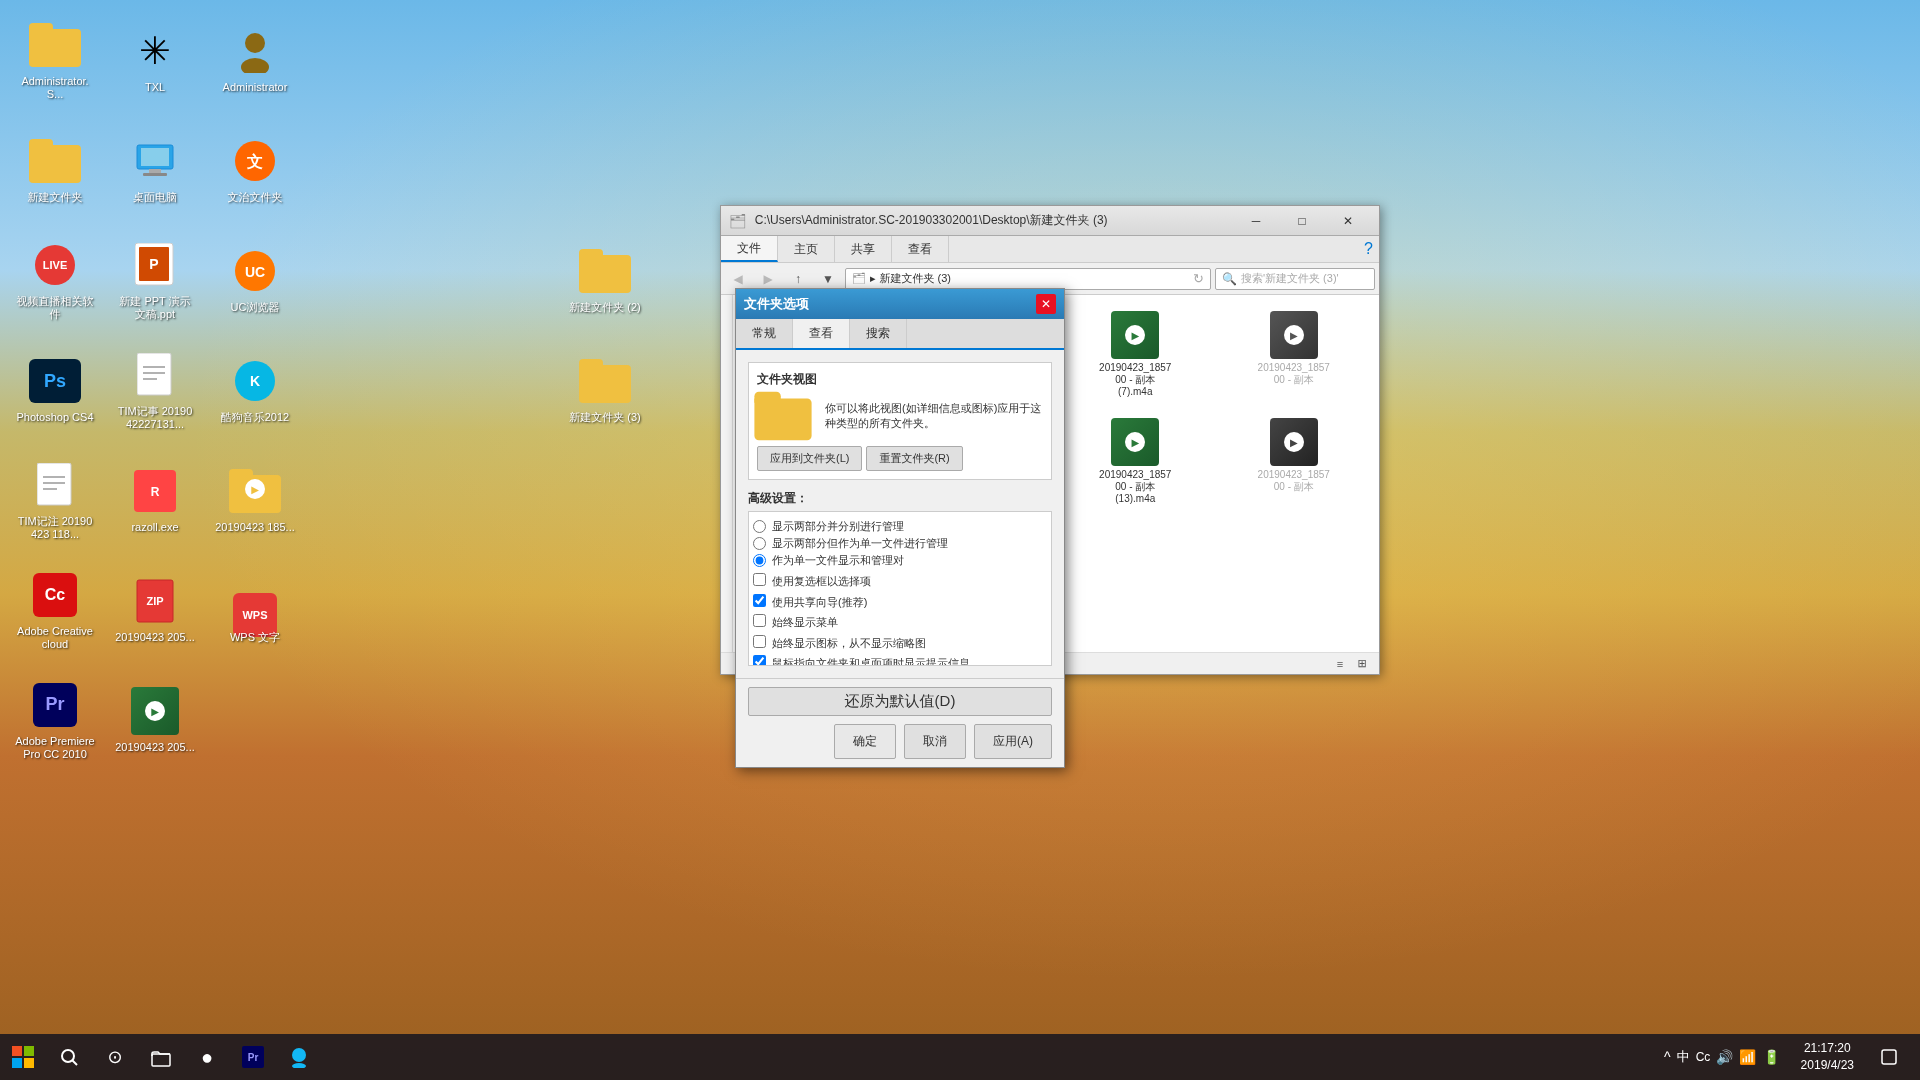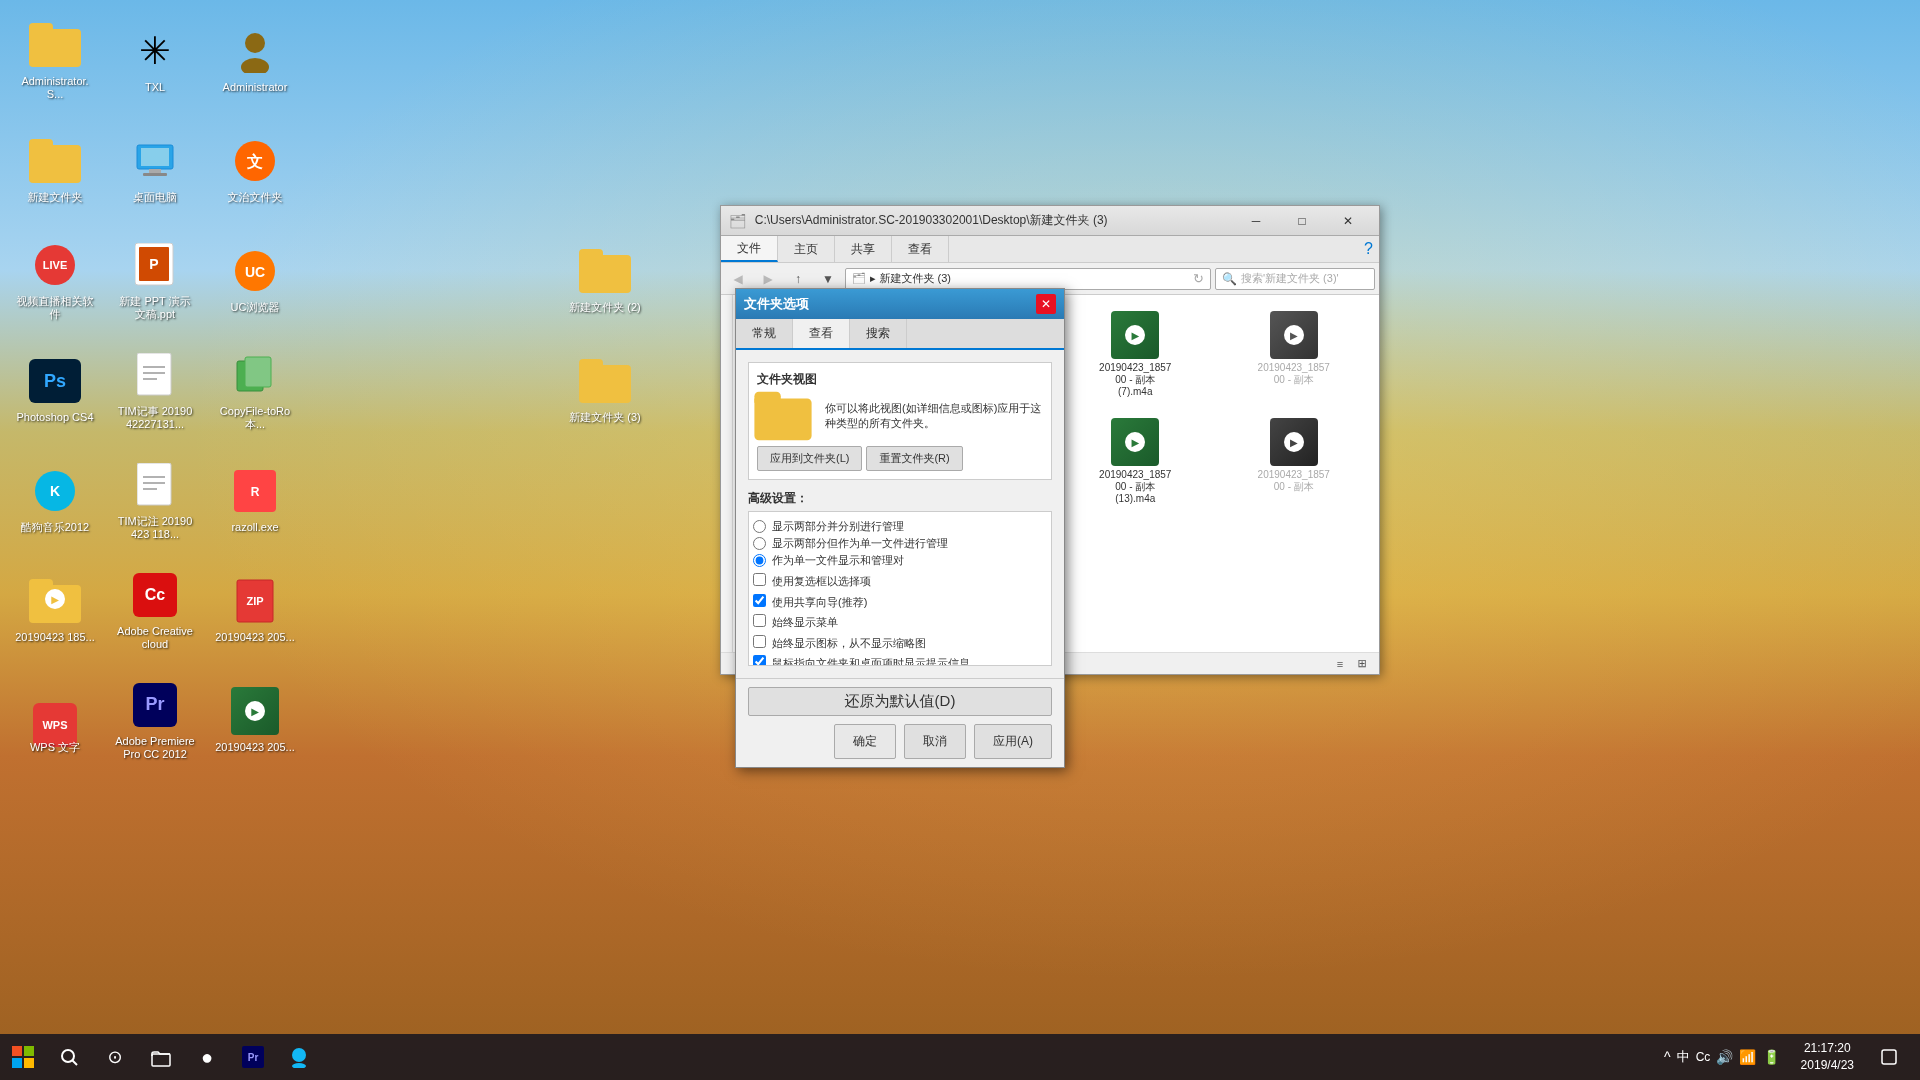--- a/index.html
+++ b/index.html
@@ -766,29 +766,20 @@
           <line x1="6" y1="20" x2="28" y2="20" stroke="#999" stroke-width="1.5"></line>
           <line x1="6" y1="26" x2="20" y2="26" stroke="#999" stroke-width="1.5"></line>
         </svg>
       </div>
       <div class="icon-label">TIM记事 2019042227131...</div>
     </div>
 
     <div class="desktop-icon">
       <div class="icon-img">
         <svg width="44" height="44" viewBox="0 0 44 44">
-          <rect x="4" y="8" width="26" height="30" rx="2" fill="#4caf50" stroke="#388e3c"></rect>
-          <rect x="12" y="4" width="26" height="30" rx="2" fill="#81c784" stroke="#4caf50"></rect>
-        </svg>
-      </div>
-      <div class="icon-label">CopyFile-toRo本...</div>
-    </div>
-    <div class="desktop-icon">
-      <div class="icon-img">
-        <svg width="44" height="44" viewBox="0 0 44 44">
           <circle cx="22" cy="22" r="20" fill="#06b7e4"></circle>
           <text x="22" y="27" text-anchor="middle" fill="white" font-size="14" font-weight="bold">K</text>
         </svg>
       </div>
       <div class="icon-label">酷狗音乐2012</div>
     </div>
     <div class="desktop-icon">
       <div class="icon-img">
         <svg width="36" height="44" viewBox="0 0 36 44">
           <rect width="34" height="42" rx="2" fill="white" stroke="#ccc"></rect>
@@ -843,21 +834,21 @@
         <div class="wps-icon" style="width:44px;height:44px;border-radius:6px;display:flex;align-items:center;justify-content:center;background:#e53935;">
           <span style="color:white;font-size:11px;font-weight:bold;">WPS</span>
         </div>
       </div>
       <div class="icon-label">WPS 文字</div>
     </div>
     <div class="desktop-icon">
       <div class="icon-img">
         <div class="pr-icon">Pr</div>
       </div>
-      <div class="icon-label">Adobe Premiere Pro CC 2012</div>
+      <div class="icon-label">Adobe Premiere Pro CC 2010</div>
     </div>
     <div class="desktop-icon">
       <div class="icon-img">
         <div class="media-icon">
           <div class="play-btn">▶</div>
         </div>
       </div>
       <div class="icon-label">20190423 205...</div>
     </div>
   </div>

